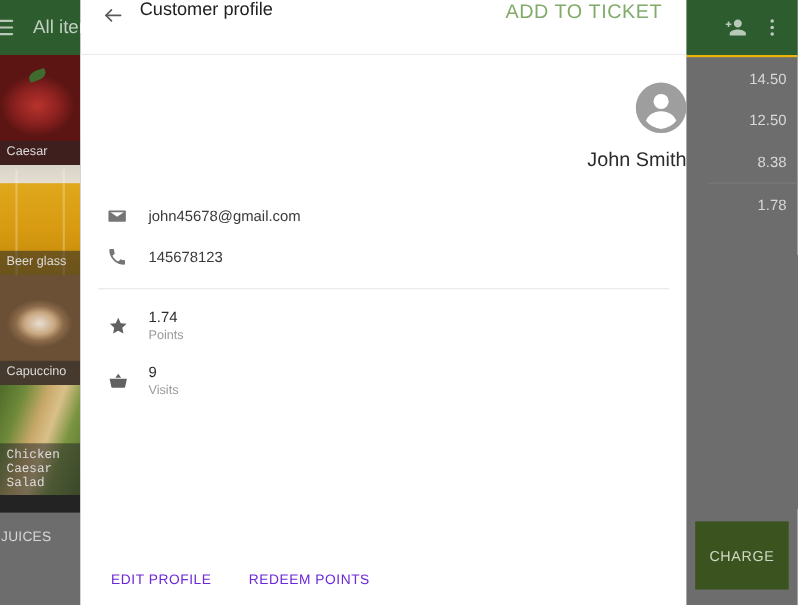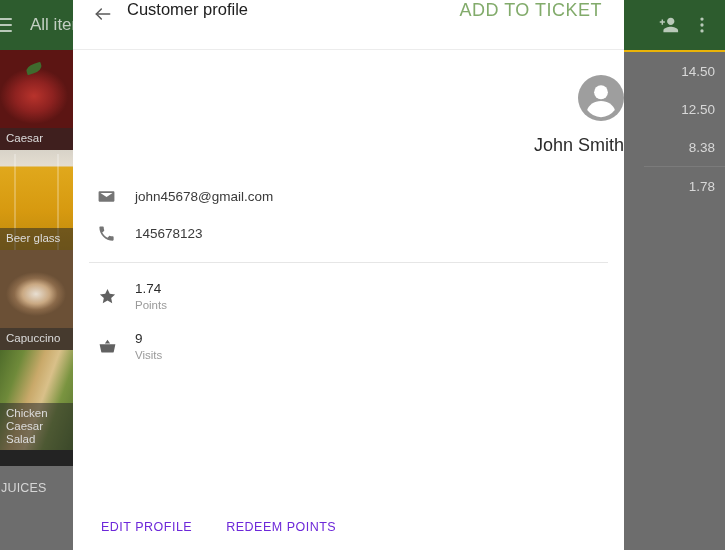--- a/index.html
+++ b/index.html
@@ -73,21 +73,21 @@
     position: absolute;
     left: 0; right: 0;
     bottom: 0;
     background: rgba(40,40,40,0.55);
     color: #dcdcdc;
     font-size: 11.5px;
     line-height: 13px;
     padding: 4px 4px 5px 6px;
     text-align: left;
   }
-  .grid-tile .caption.two-line { padding-bottom: 4px; }
+  .grid-tile .caption.two-line { padding-bottom: 4px; font-family: Liberation Mono, monospace; }
 
   
   .photo-apple {
     background:
       radial-gradient(ellipse 34px 28px at 34px 46px, #b8332c 0%, #8e2220 55%, #5c1513 100%),
       linear-gradient(#8d8d8d, #7a7a7a);
   }
   .photo-apple::after {
     content: "";
     position: absolute;
@@ -391,20 +391,21 @@
             <circle cx="12" cy="12" r="1.8"></circle>
             <circle cx="12" cy="18.5" r="1.8"></circle>
         </svg>
       </span>
     </div>
     <div class="order-body">
       <div class="order-line">14.50</div>
       <div class="order-line">12.50</div>
       <div class="order-line">8.38</div>
       <div class="order-line sep">1.78</div>
+      <div class="charge-btn">CHARGE</div>
     </div>
   </div>
 </div>
 
 <div id="customer-profile-modal">
 
   <div class="modal-header">
     <div class="back-arrow">
       <svg width="20" height="20" viewBox="0 0 24 24" fill="none" stroke="#5a5a5a" stroke-width="1.8" stroke-linecap="round" stroke-linejoin="round">
         <line x1="20" y1="12" x2="4" y2="12"></line>

